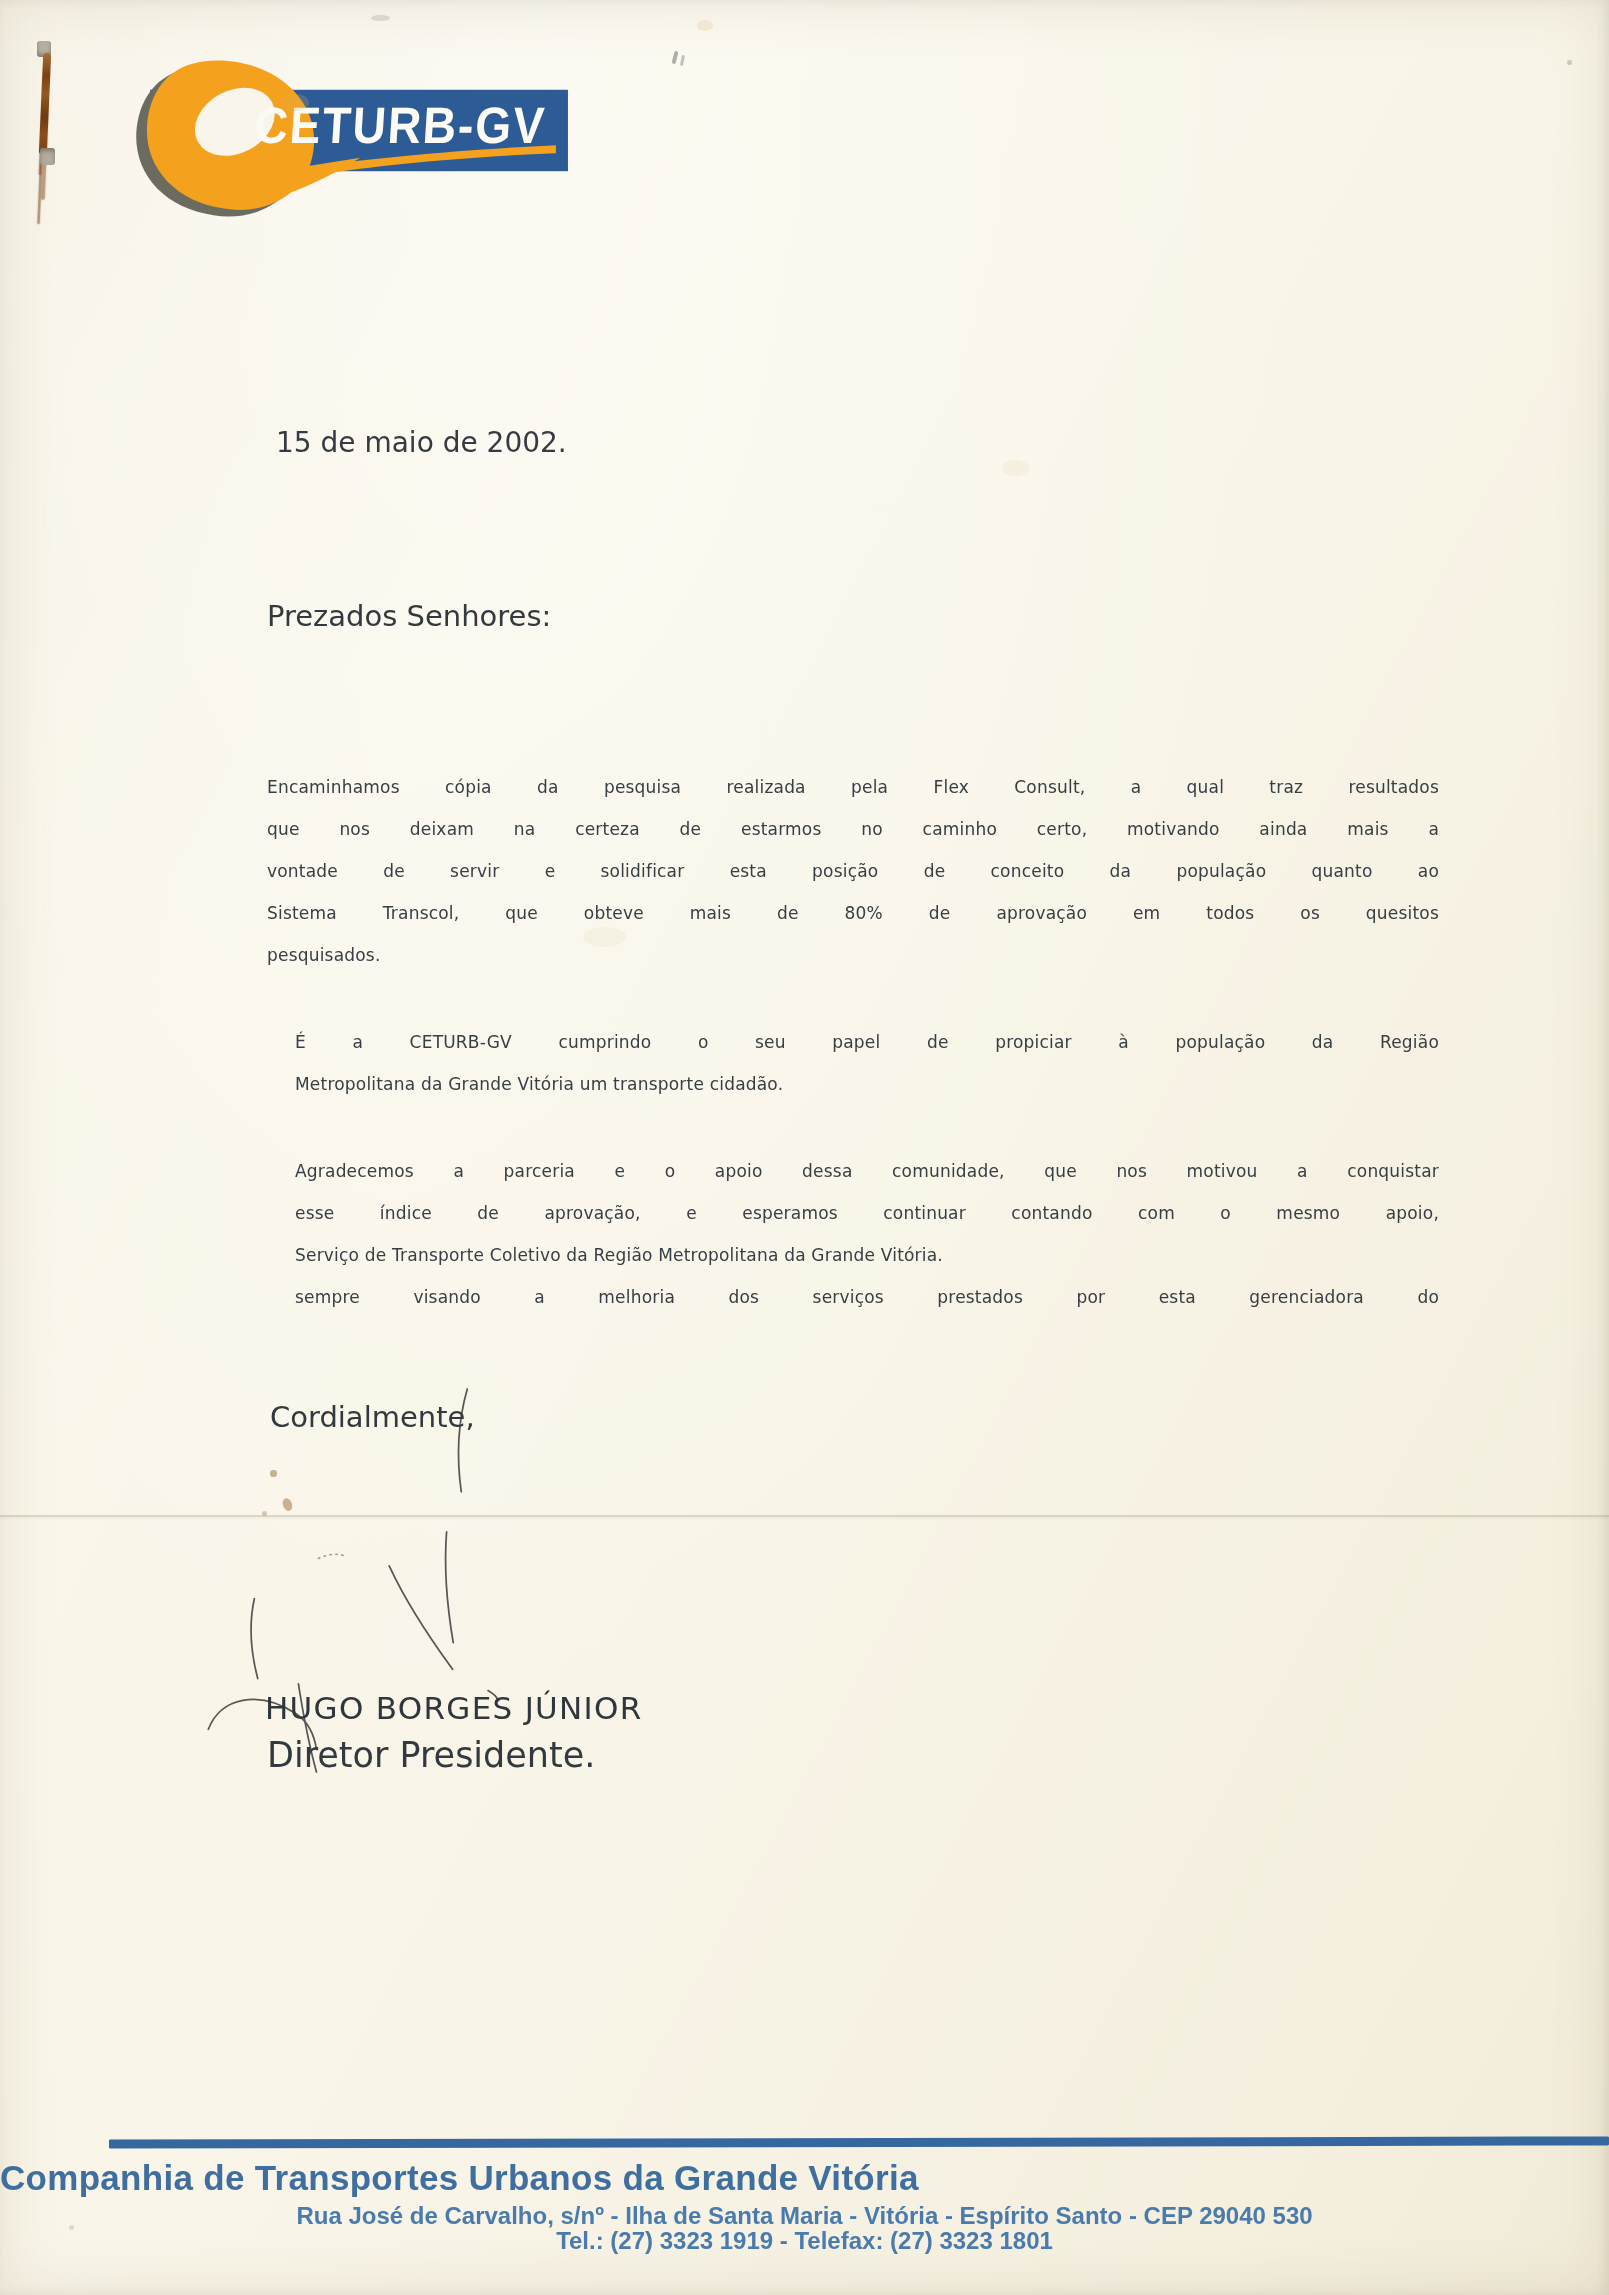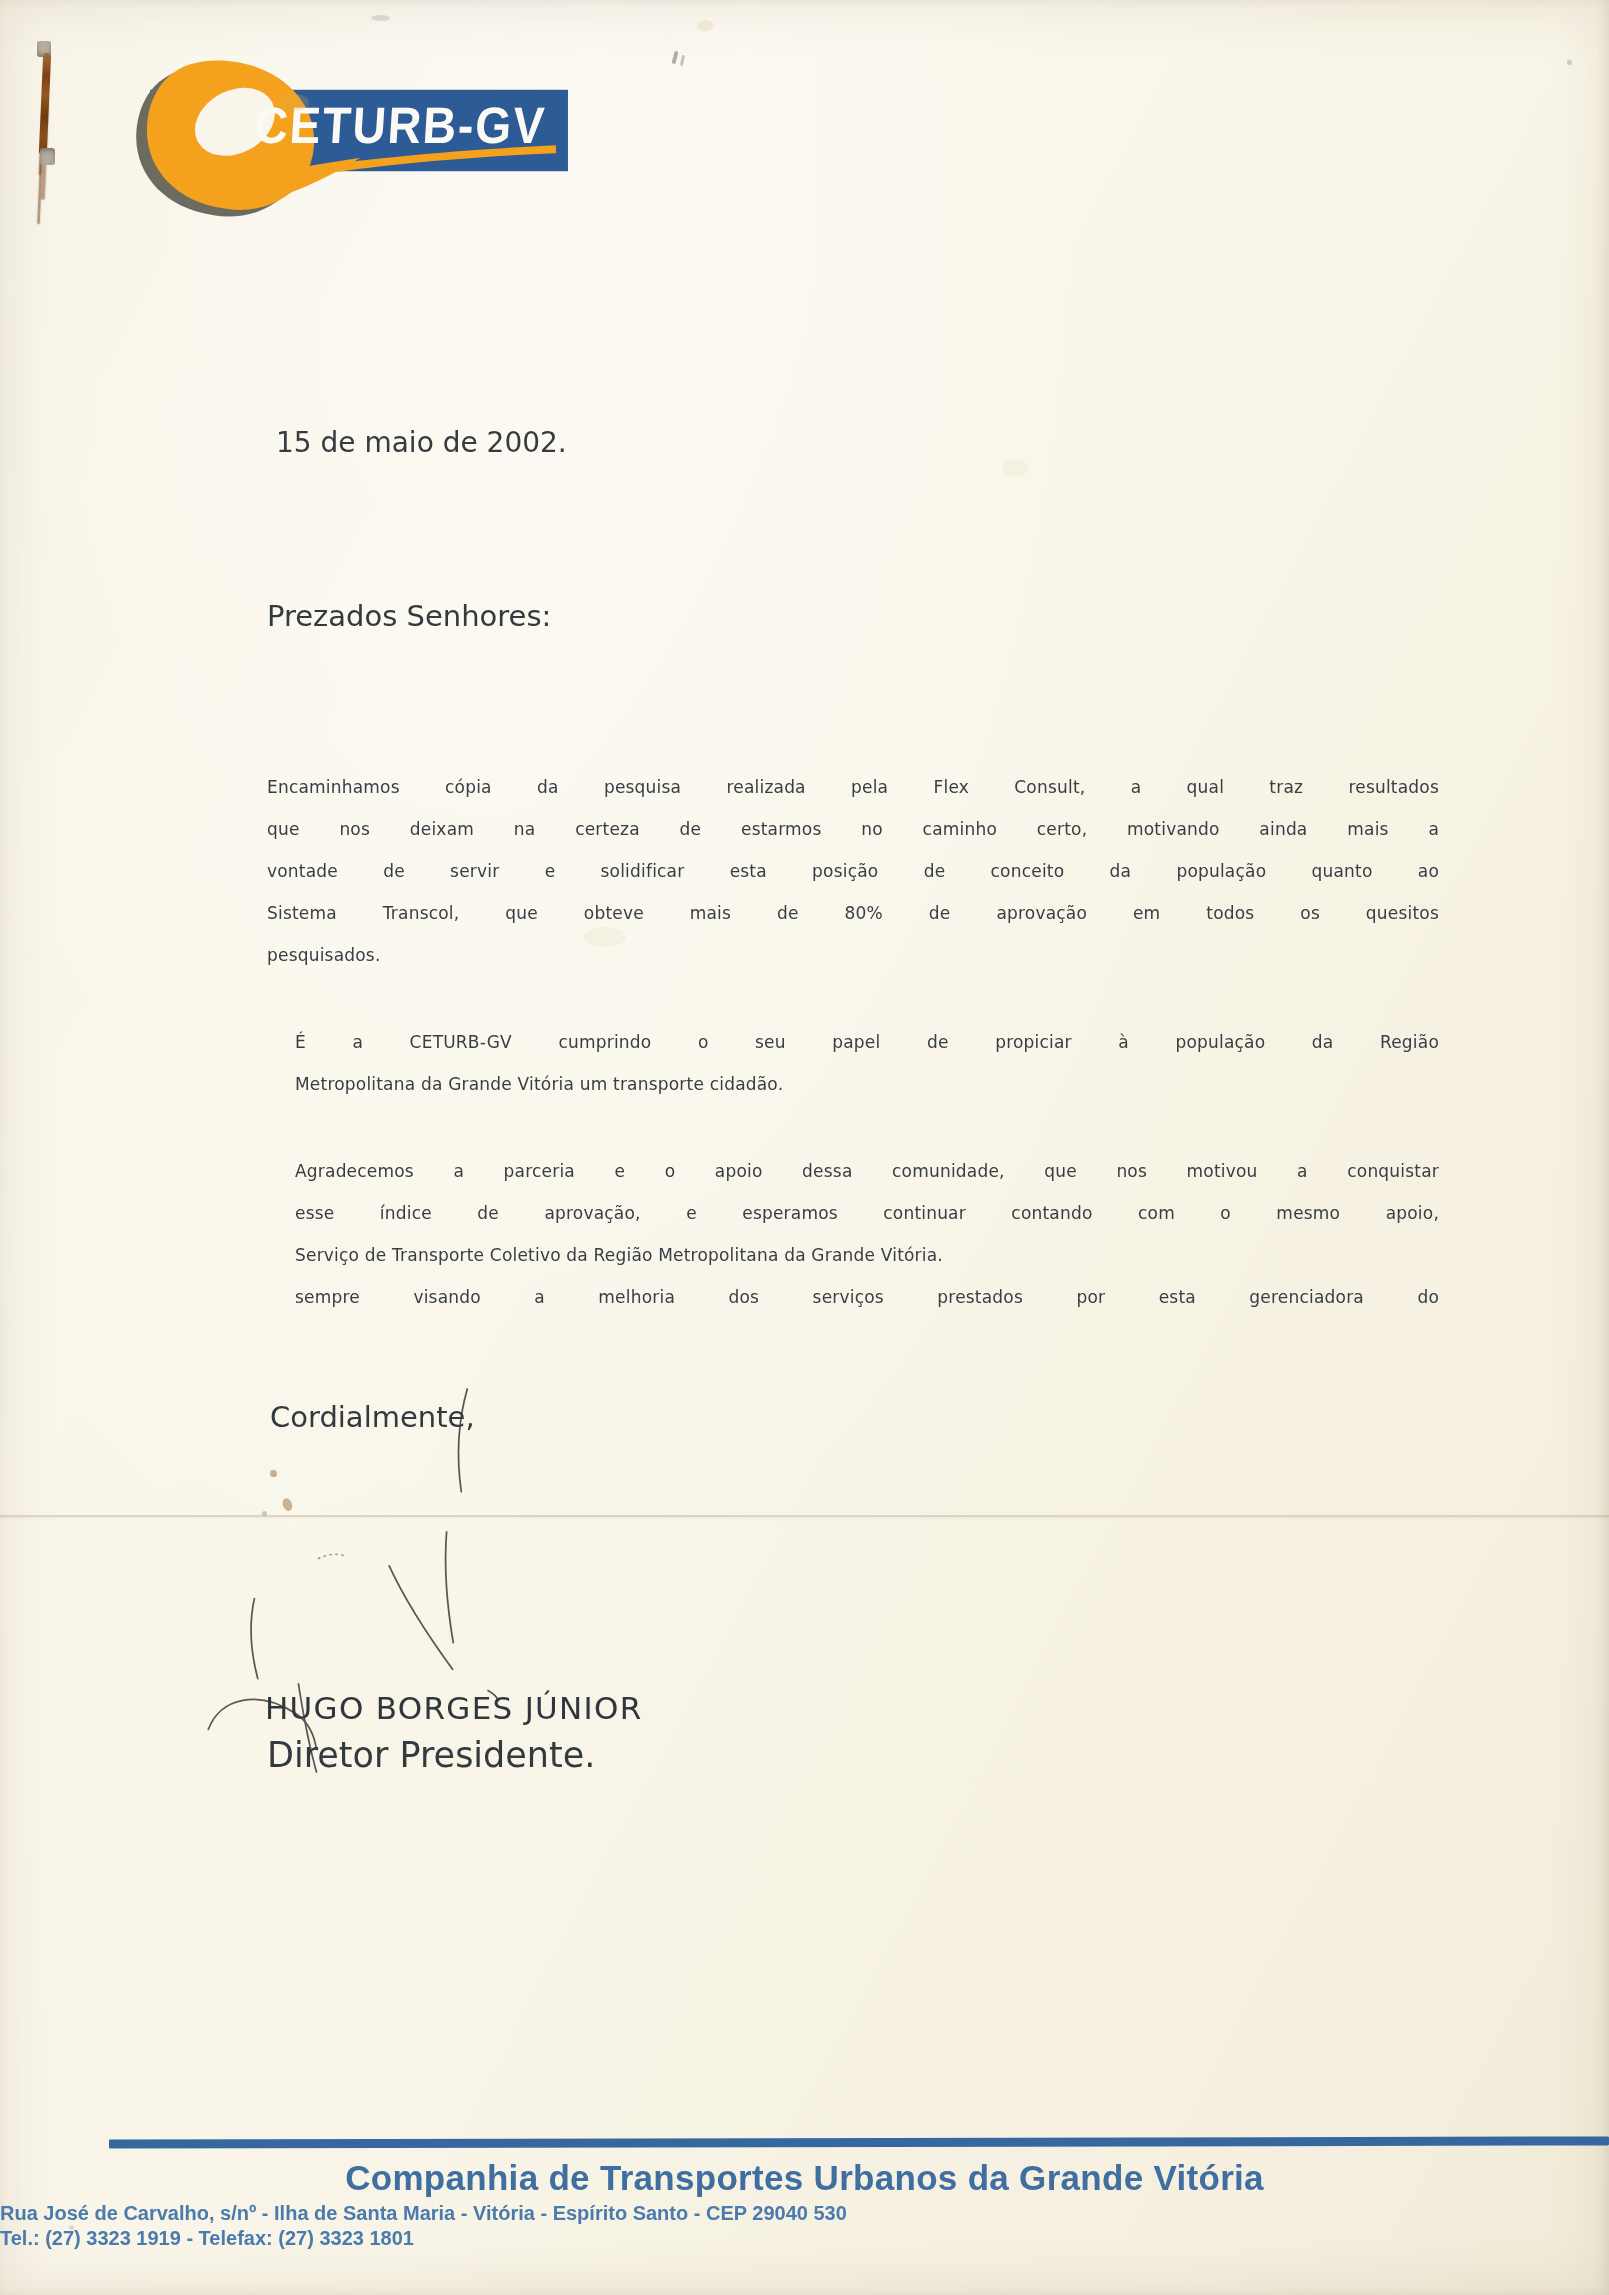--- a/index.html
+++ b/index.html
@@ -23,24 +23,24 @@
   .paras{top:766px;left:267px;width:1172px;font-size:17px;line-height:42px;color:#373e44;letter-spacing:0.2px;}
   .para + .para{margin-top:45px;margin-left:28px;}
   .jline{text-align:justify;text-align-last:justify;}
   .jline.last{text-align-last:left;}
   .closing{top:1400px;left:270px;font-size:29px;color:#333a3f;}
   .signer-name{top:1690px;left:265px;font-size:31px;letter-spacing:1.3px;color:#30373c;}
   .signer-title{top:1735px;left:267px;font-size:35px;color:#333a3f;}
 
   
   .footer-bar{top:2138px;left:109px;width:1500px;height:8.7px;background:#36679f;transform:rotate(-.12deg);border-radius:1.3px;}
-  .footer-company{top:2158px;left:0;width:1609px;text-align:center;font-family:"Liberation Sans", sans-serif;
+  .footer-company{top:2158px;left:0;width:1609px;text-align:left;font-family:"Liberation Sans", sans-serif;
     font-size:35px;font-weight:700;color:#3f6fa0;letter-spacing:0.3px;}
-  .footer-line{left:0;width:1609px;font-family:"Liberation Sans", sans-serif;
-    font-size:20px;font-weight:700;color:#4a7bad;}
+  .footer-line{left:0;width:1609px;text-align:center;font-family:"Liberation Sans", sans-serif;
+    font-size:24px;font-weight:700;color:#4a7bad;}
   .footer-addr{top:2202px;}
   .footer-phone{top:2227px;}
   .footer-mail{top:2252px;}
 
   
   .crease{top:1515px;left:0;width:1609px;height:2px;background:rgba(150,142,120,.30);box-shadow:0 1.3px 2px rgba(150,142,120,.12);}
   .staple{top:41px;left:32px;width:27px;height:124px;}
   .staple .metal-top{position:absolute;top:0;left:5.3px;width:13.4px;height:16px;background:#b7b0a2;border-radius:3.3px;box-shadow:inset 0 -2.7px 4px rgba(80,70,55,.5);}
   .staple .metal-bot{position:absolute;bottom:0;left:8px;width:14.7px;height:17.4px;background:#b3ac9e;border-radius:3.3px;box-shadow:inset 0 2.7px 4px rgba(80,70,55,.5);}
   .staple .rust{position:absolute;top:12px;left:9.4px;width:8px;height:102px;border-radius:4.7px;

